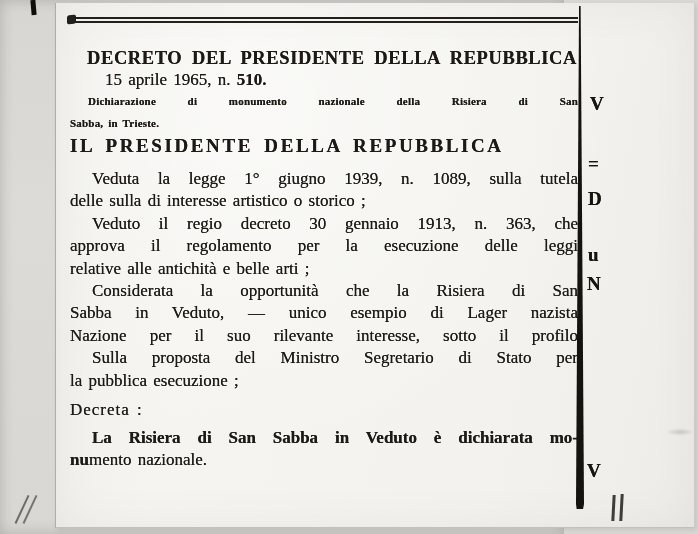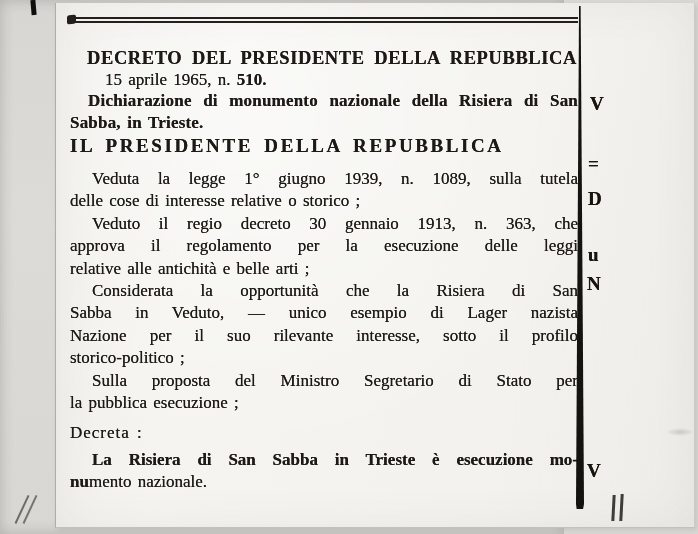--- a/index.html
+++ b/index.html
@@ -42,21 +42,21 @@
     font-size:17px;line-height:22.4px;word-spacing:2px;
     text-shadow:0 0 .45px rgba(25,22,18,.85);
   }
   .tline{min-height:22.4px;}
   .just{text-align:justify;text-align-last:justify;}
   .ctr{text-align:left;}
   .ind{text-indent:22px;}
   .b{font-weight:700;}
   .title .tline{font-size:18.5px;font-weight:700;letter-spacing:.6px;margin-left:17px;margin-right:1px;word-spacing:4px;}
   .dateline .tline{padding-left:35px;}
-  .subtitle{font-weight:700;font-size:17px;margin-top:-2px;letter-spacing:.2px;}
+  .subtitle{font-weight:700;font-size:11px;margin-top:-2px;letter-spacing:.2px;}
   .subtitle .ind{text-indent:18px;}
   .heading{margin-bottom:11px;}
   .heading .tline{font-size:19px;font-weight:700;letter-spacing:2.6px;word-spacing:4px;}
   .decreta{margin-top:7px;margin-bottom:5px;}
   .decreta .tline{letter-spacing:1px;}
   
   .mletter{
     position:absolute;font-weight:700;font-size:19px;line-height:19px;
     color:#18150f;text-shadow:0 0 .5px #18150f;
   }
@@ -89,42 +89,41 @@
       </div>
       <div class="block subtitle">
         <div class="tline just ind"><span>Dichiarazione di monumento nazionale della Risiera di San</span></div>
         <div class="tline"><span>Sabba, in Trieste.</span></div>
       </div>
       <div class="block heading">
         <div class="tline ctr"><span>IL PRESIDENTE DELLA REPUBBLICA</span></div>
       </div>
       <div class="block para">
         <div class="tline just ind"><span>Veduta la legge 1° giugno 1939, n. 1089, sulla tutela</span></div>
-        <div class="tline"><span>delle cose di interesse relative o storico ;</span></div>
+        <div class="tline"><span>delle sulla di interesse artistico o storico ;</span></div>
       </div>
       <div class="block para">
         <div class="tline just ind"><span>Veduto il regio decreto 30 gennaio 1913, n. 363, che</span></div>
         <div class="tline just"><span>approva il regolamento per la esecuzione delle leggi</span></div>
         <div class="tline"><span>relative alle antichità e belle arti ;</span></div>
       </div>
       <div class="block para">
         <div class="tline just ind"><span>Considerata la opportunità che la Risiera di San</span></div>
         <div class="tline just"><span>Sabba in Veduto, — unico esempio di Lager nazista</span></div>
         <div class="tline just"><span>Nazione per il suo rilevante interesse, sotto il profilo</span></div>
-        <div class="tline"><span>storico-politico ;</span></div>
       </div>
       <div class="block para">
         <div class="tline just ind"><span>Sulla proposta del Ministro Segretario di Stato per</span></div>
         <div class="tline"><span>la pubblica esecuzione ;</span></div>
       </div>
       <div class="block decreta">
         <div class="tline ctr"><span>Decreta :</span></div>
       </div>
       <div class="block para">
-        <div class="tline just ind"><span class="b">La Risiera di San Sabba in Trieste è esecuzione mo-</span></div>
+        <div class="tline just ind"><span class="b">La Risiera di San Sabba in Veduto è dichiarata mo-</span></div>
         <div class="tline"><span class="b">nu</span><span>mento nazionale.</span></div>
       </div>
     </div>
 
   <div id="col-rule"></div>
 
   <div id="margin-letters">
       <span class="mletter" style="left: 590px; top: 94px;">V</span>
       <span class="mletter" style="left: 588px; top: 154px;">=</span>
       <span class="mletter" style="left: 588px; top: 189px;">D</span>

